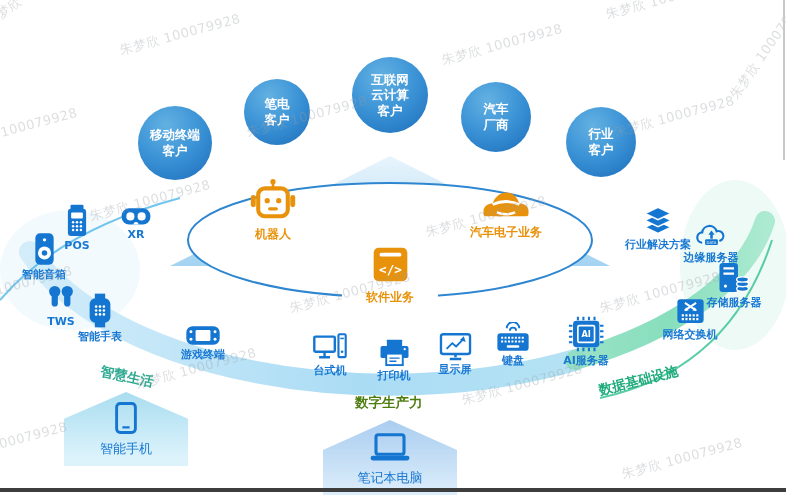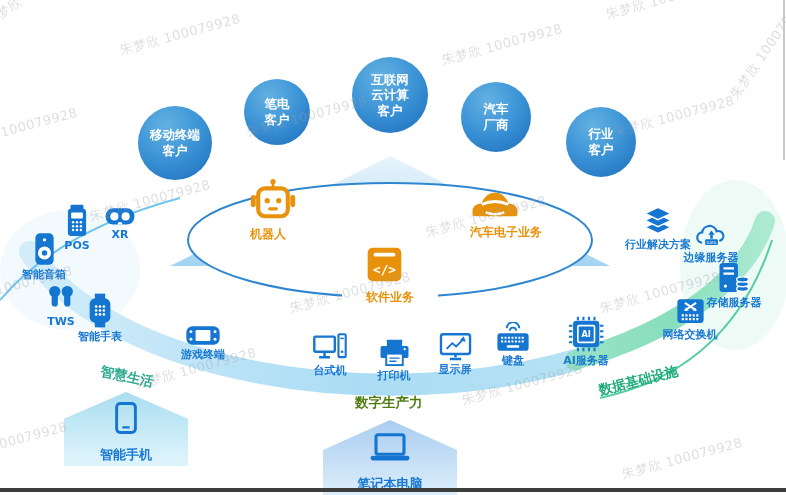--- a/index.html
+++ b/index.html
@@ -11,32 +11,32 @@
       transform-origin:left top;white-space:nowrap;z-index:40;pointer-events:none;letter-spacing:.5px;}
   
   .circle{position:absolute;border-radius:50%;display:flex;flex-direction:column;align-items:center;
           justify-content:center;color:#fff;font-weight:bold;font-size:12.5px;line-height:1.3;text-align:center;
           background:radial-gradient(circle at 38% 26%, #63b1e2 0%, #3b93d6 48%, #1b6cba 100%);z-index:4;}
   
   .triangle{position:absolute;left:170px;top:156px;width:440px;height:110px;z-index:2;
             clip-path:polygon(50% 0,100% 100%,0 100%);
             background:linear-gradient(180deg, rgba(205,232,249,.45) 0%, rgba(158,209,241,.95) 100%);}
   
-  .core-item{position:absolute;transform:translateX(-50%);z-index:6;}
+  .core-item{position:absolute;transform:translateX(-50%);text-align:center;z-index:6;}
   .olabel{font-size:12px;font-weight:bold;color:#E8920B;white-space:nowrap;margin-top:2px;}
   
   .device{position:absolute;transform:translateX(-50%);text-align:center;z-index:6;}
   .device svg{display:block;margin:0 auto;}
   .dlabel{font-size:11px;font-weight:bold;color:#1878d2;white-space:nowrap;margin-top:1px;}
   
   .section-label{position:absolute;font-weight:bold;font-size:13.5px;white-space:nowrap;z-index:7;}
   
   .pent{position:absolute;clip-path:polygon(50% 0,100% 36%,100% 100%,0 100%,0 36%);
         display:flex;flex-direction:column;align-items:center;z-index:2;}
-  .plabel{font-size:13px;font-weight:bold;color:#1878d2;white-space:nowrap;margin-top:12px;}
+  .plabel{font-size:13px;font-weight:normal;color:#1878d2;white-space:nowrap;margin-top:6px;}
   .edge-line{position:absolute;background:#c9c9c9;z-index:44;}
   .bottom-bar{position:absolute;left:0;top:488px;width:786px;height:4px;background:#3d3d3d;z-index:45;}
 </style>
 </head>
 <body>
 
 <div class="stage">
 
   <svg class="layer" style="z-index:1" viewBox="0 0 786 495">
     <defs>
@@ -131,21 +131,21 @@
       <circle cx="14" cy="34" r="1.9" fill="#fff"></circle>
         <circle cx="20" cy="34" r="1.9" fill="#fff"></circle>
         <circle cx="26" cy="34" r="1.9" fill="#fff"></circle>
       <circle cx="14" cy="40" r="1.9" fill="#fff"></circle>
         <circle cx="20" cy="40" r="1.9" fill="#fff"></circle>
         <circle cx="26" cy="40" r="1.9" fill="#fff"></circle>
     </svg>
     <div class="dlabel">POS</div>
   </div>
 
-  <div class="device" style="left:120px;top:207px">
+  <div class="device" style="left:136px;top:207px">
     <svg width="30" height="20" viewBox="0 0 48 32" fill="#1476d1">
       <rect x="1" y="2" width="46" height="26" rx="12"></rect>
       <circle cx="15" cy="15" r="6.5" fill="#fff"></circle>
         <circle cx="33" cy="15" r="6.5" fill="#fff"></circle>
       <path d="M20,28 a4,4 0 0 1 8,0 z" fill="#fff"></path>
     </svg>
     <div class="dlabel">XR</div>
   </div>
 
   <div class="device" style="left:44px;top:232px">

